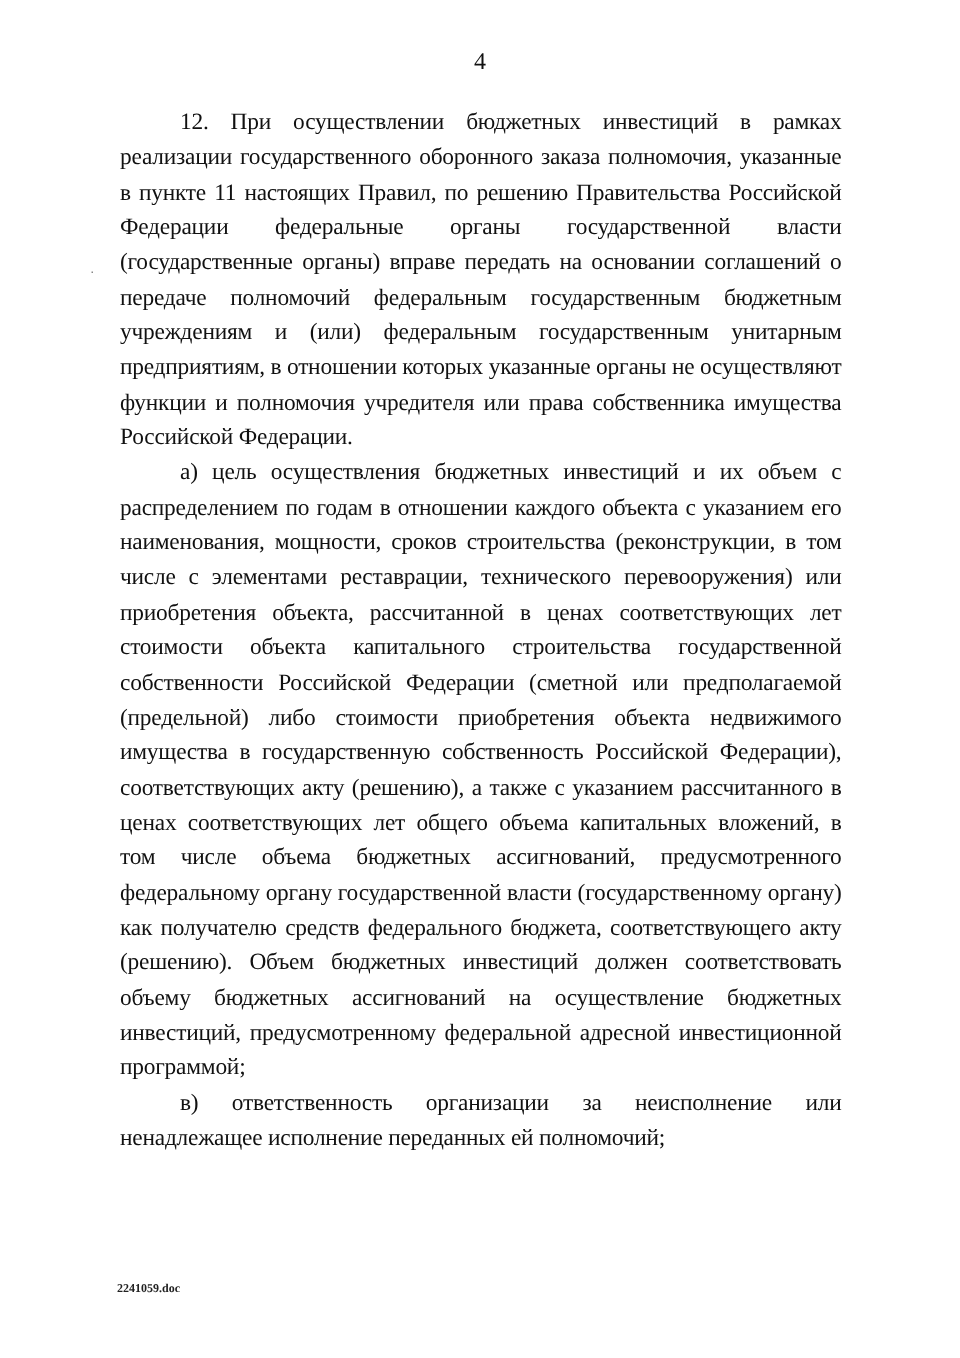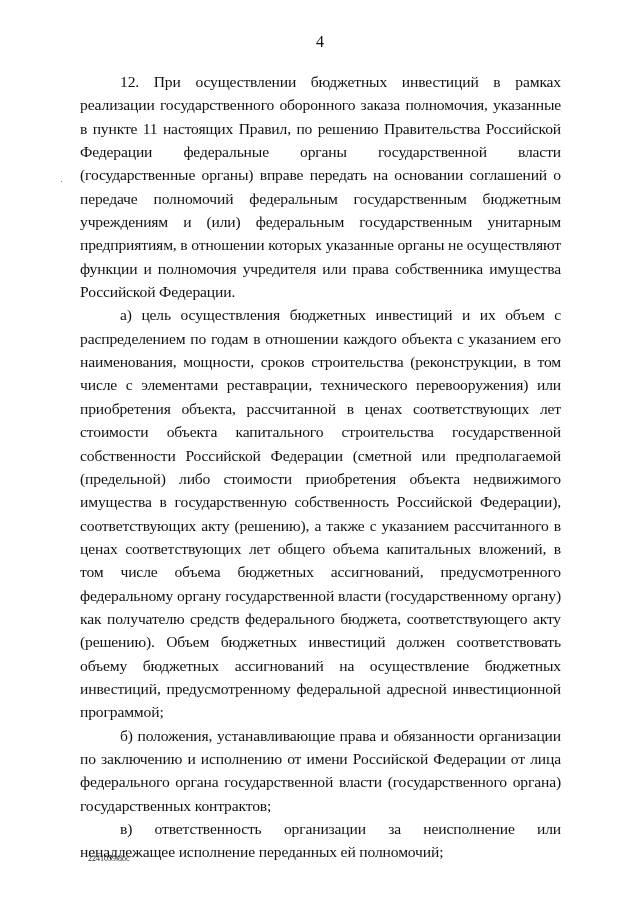--- a/index.html
+++ b/index.html
@@ -13,34 +13,33 @@
     position: absolute; top: 32px; left: 0; width: 640px;
     text-align: center; font-size: 16px; line-height: 20px;
   }
   .body-text {
     position: absolute; left: 80px; top: 70px; width: 481px;
     font-size: 15.6px; line-height: 23.35px;
     text-align: justify; letter-spacing: -0.15px;
   }
   .body-text p { margin: 0; text-indent: 40px; text-align: justify; }
   .footer {
-    position: absolute; left: 88px; top: 854px;
-    font-size: 8px; line-height: 10px; color: #222;
+    position: absolute; left: 78px; top: 854px;
+    font-size: 8px; line-height: 10px; color: #222; font-weight: bold;
   }
   .dot {
     position: absolute; left: 61px; top: 181px; width: 1px; height: 1px; background: #888;
   }
 </style>
 </head>
 <body>
 
 <div class="page">
   <div class="page-number">4</div>
   <div class="dot"></div>
   <div class="body-text">
     <p>12. При осуществлении бюджетных инвестиций в рамках реализации государственного оборонного заказа полномочия, указанные в пункте 11 настоящих Правил, по решению Правительства Российской Федерации федеральные органы государственной власти (государственные органы) вправе передать на основании соглашений о передаче полномочий федеральным государственным бюджетным учреждениям и (или) федеральным государственным унитарным предприятиям, в отношении которых указанные органы не осуществляют функции и полномочия учредителя или права собственника имущества Российской Федерации.</p>
     <p>а) цель осуществления бюджетных инвестиций и их объем с распределением по годам в отношении каждого объекта с указанием его наименования, мощности, сроков строительства (реконструкции, в том числе с элементами реставрации, технического перевооружения) или приобретения объекта, рассчитанной в ценах соответствующих лет стоимости объекта капитального строительства государственной собственности Российской Федерации (сметной или предполагаемой (предельной) либо стоимости приобретения объекта недвижимого имущества в государственную собственность Российской Федерации), соответствующих акту (решению), а также с указанием рассчитанного в ценах соответствующих лет общего объема капитальных вложений, в том числе объема бюджетных ассигнований, предусмотренного федеральному органу государственной власти (государственному органу) как получателю средств федерального бюджета, соответствующего акту (решению). Объем бюджетных инвестиций должен соответствовать объему бюджетных ассигнований на осуществление бюджетных инвестиций, предусмотренному федеральной адресной инвестиционной программой;</p>
-    <p>б) положения, устанавливающие права и обязанности организации по заключению и исполнению от имени Российской Федерации от лица федерального органа государственной власти (государственного органа) государственных контрактов;</p>
     <p>в) ответственность организации за неисполнение или ненадлежащее исполнение переданных ей полномочий;</p>
 
   </div>
   <div class="footer">2241059.doc</div>
 </div>
 
 </body></html>

